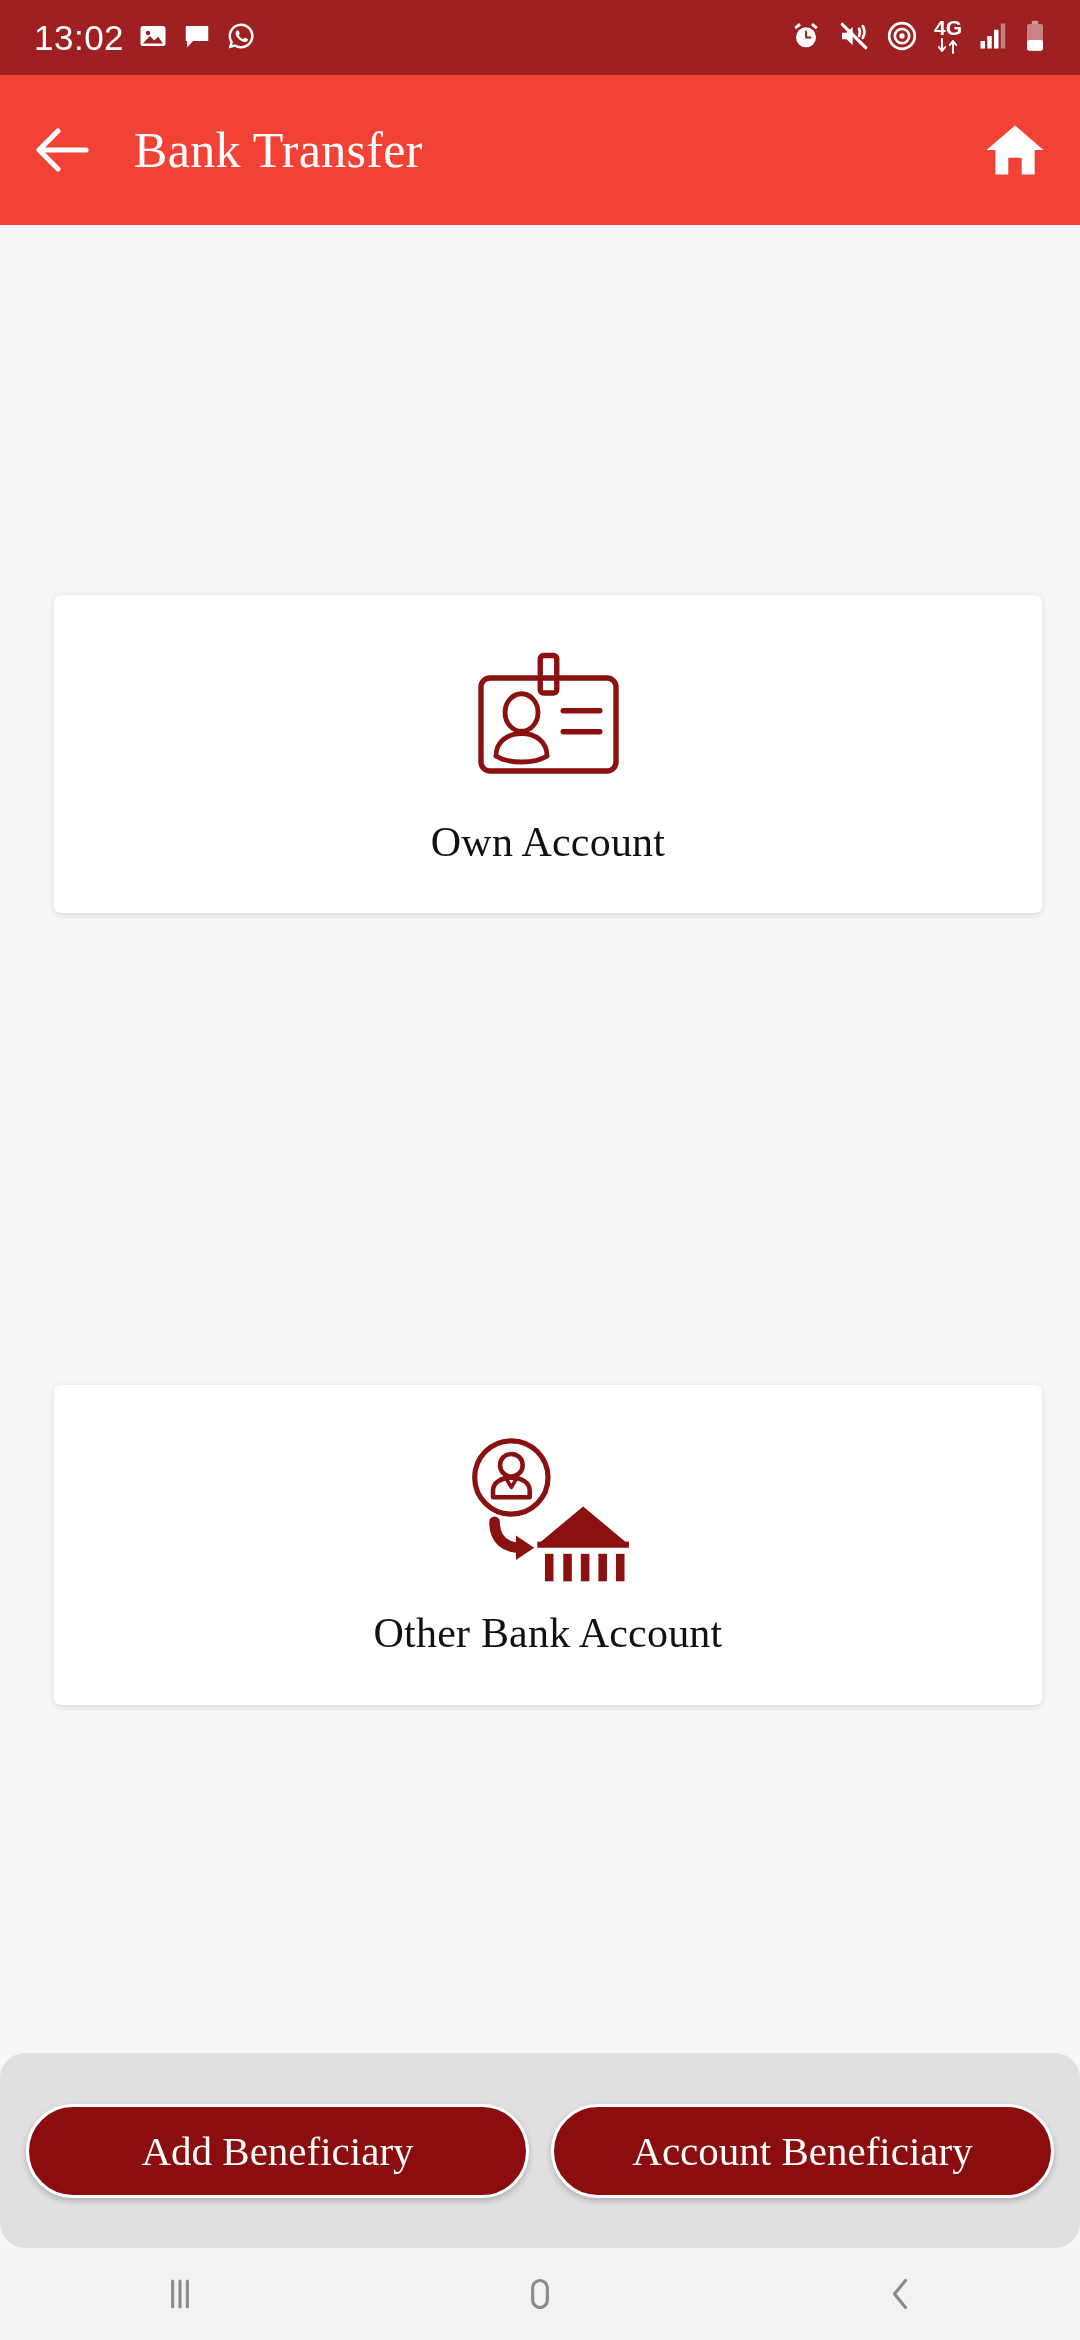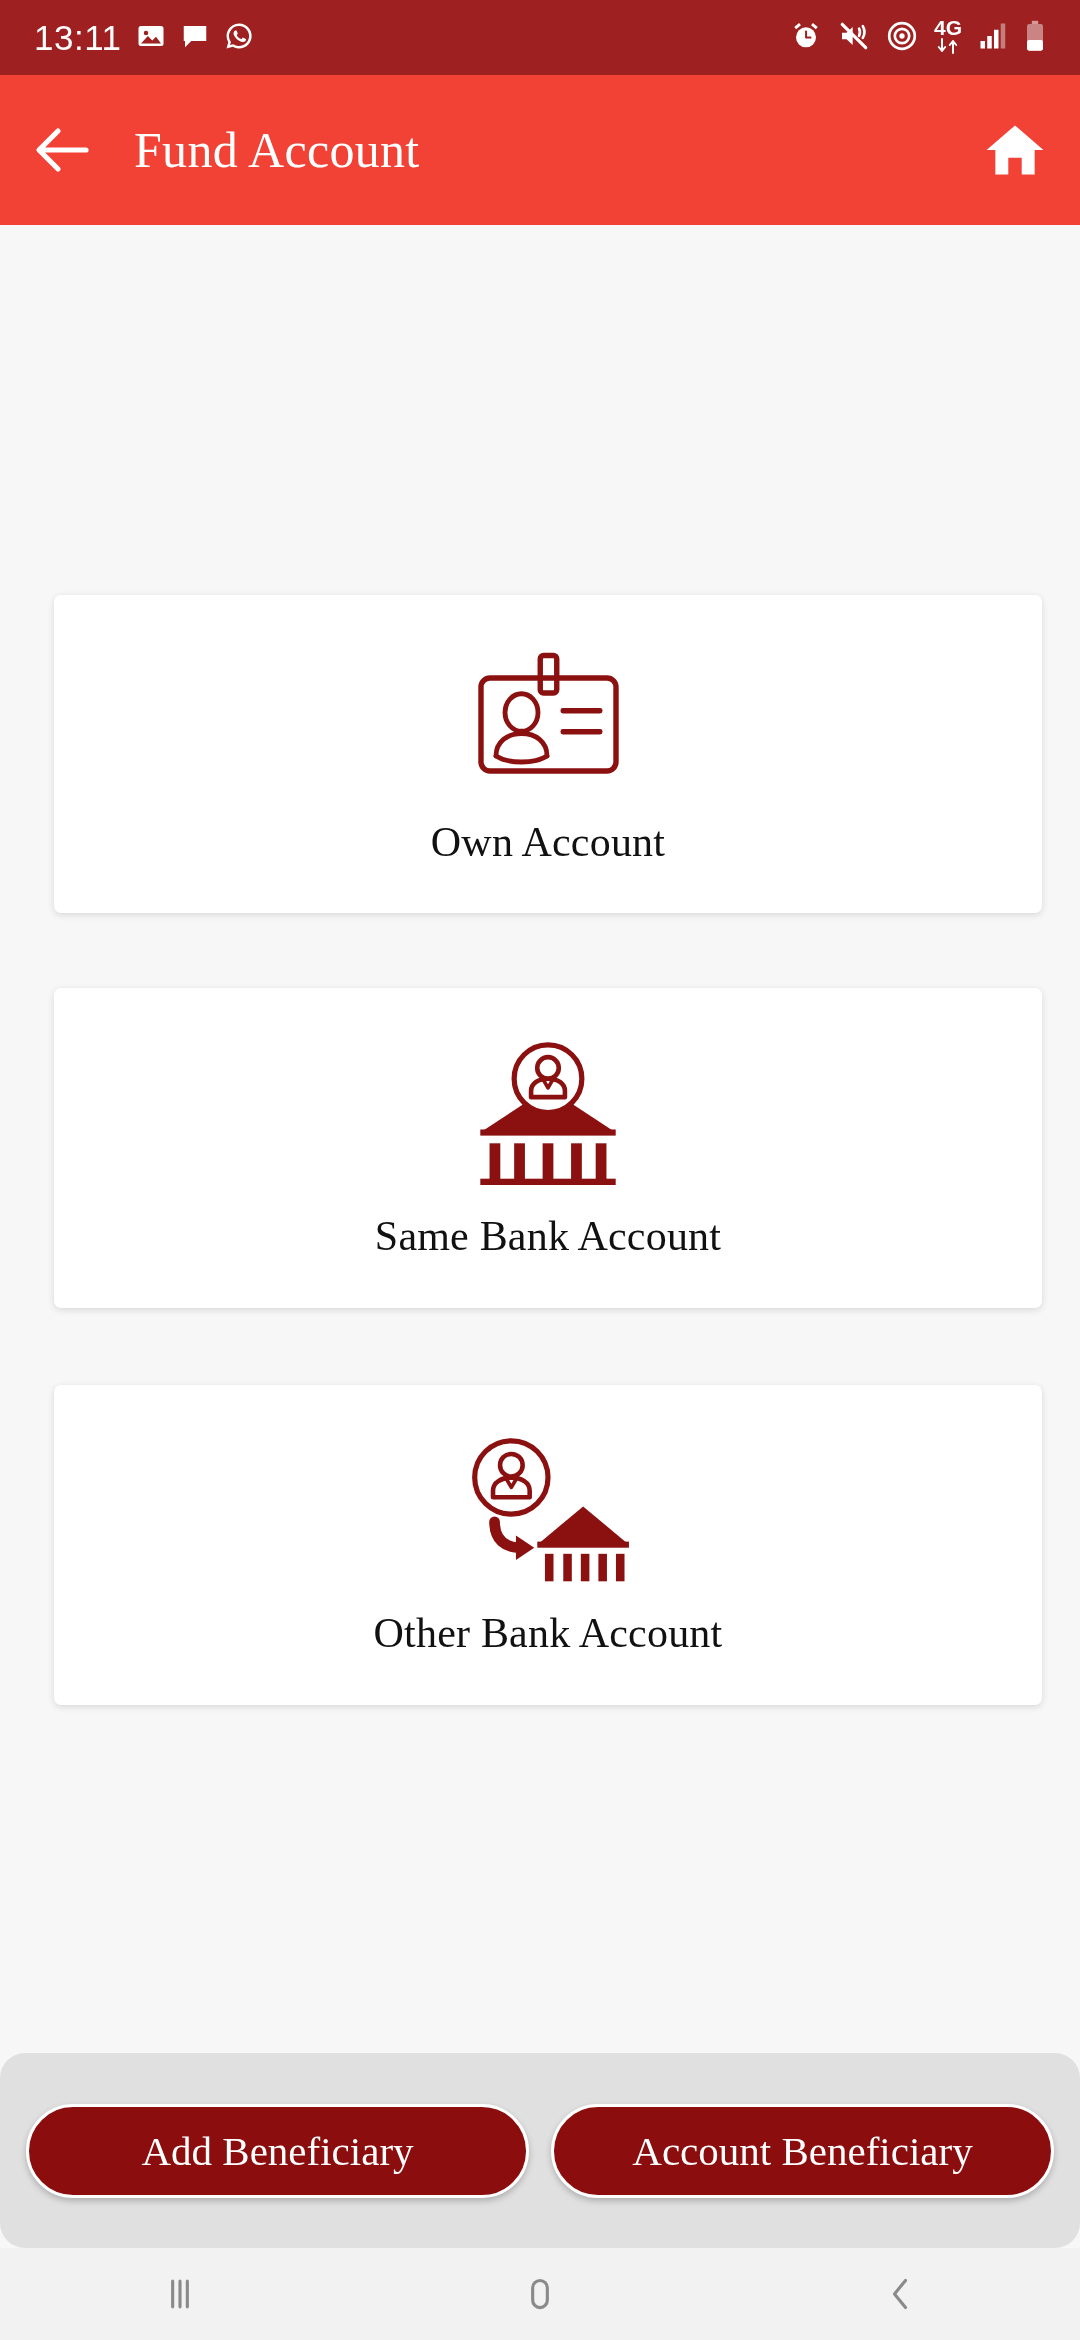--- a/index.html
+++ b/index.html
@@ -131,21 +131,21 @@
     cursor:pointer;
   }
 </style>
 </head>
 <body>
 
 <div class="screen">
 
   <div class="status-bar">
     <div class="status-left">
-      <span class="status-time">13:11</span>
+      <span class="status-time">13:02</span>
 
       <span class="sicon">
         <svg width="30" height="30" viewBox="0 0 24 24">
           <rect x="2" y="4" width="20" height="16" rx="2" fill="#ffffff"></rect>
           <circle cx="8" cy="9.5" r="1.8" fill="#9e2020"></circle>
           <path d="M4 18 L9.5 12 L13 15.5 L16 12.5 L20 18 Z" fill="#9e2020"></path>
         </svg>
       </span>
 
       <span class="sicon">
@@ -221,21 +221,21 @@
       </span>
     </div>
   </div>
 
   <div class="app-bar">
     <span style="display:flex;align-items:center;cursor:pointer;">
       <svg width="56" height="46" viewBox="0 0 28 23">
         <path d="M26 11.5 H3.5 M12 2 L2.5 11.5 L12 21" stroke="#ffffff" stroke-width="2.6" fill="none" stroke-linecap="round" stroke-linejoin="round"></path>
       </svg>
     </span>
-    <span class="app-title">Fund Account</span>
+    <span class="app-title">Bank Transfer</span>
     <span class="home-btn" style="cursor:pointer;">
       <svg width="62" height="58" viewBox="0 0 24 22">
         <path d="M12 1.5 L23 11 H19.6 V20.5 H14.6 V14 H9.4 V20.5 H4.4 V11 H1 Z" fill="#ffffff"></path>
       </svg>
     </span>
   </div>
 
   <div class="content">
 
     <div class="card card-1">
@@ -251,43 +251,20 @@
           <path d="M20 70 c0-9.5 7.6-15 17-15 s17 5.5 17 15" fill="none" stroke="#8b1111" stroke-width="3.2" stroke-linecap="round"></path>
           <path d="M20 70 c5 3.2 11.2 4 17 4 s12-0.8 17-4" fill="none" stroke="#8b1111" stroke-width="3.2" stroke-linecap="round"></path>
 
           <rect x="63" y="38" width="28" height="3.6" rx="1.6" fill="#8b1111"></rect>
           <rect x="63" y="52" width="28" height="3.6" rx="1.6" fill="#8b1111"></rect>
         </svg>
       </div>
       <div class="card-label">Own Account</div>
     </div>
 
-    <div class="card card-2">
-      <div class="card-icon">
-        <svg width="160" height="148" viewBox="0 0 104 96">
-
-          <path d="M52 33 L96 62 H8 Z" fill="#8b1111"></path>
-          <rect x="8" y="60" width="88" height="4" fill="#8b1111"></rect>
-
-          <rect x="14" y="69" width="7" height="27" fill="#8b1111"></rect>
-          <rect x="30" y="69" width="7" height="27" fill="#8b1111"></rect>
-          <rect x="48.5" y="69" width="7" height="27" fill="#8b1111"></rect>
-          <rect x="67" y="69" width="7" height="27" fill="#8b1111"></rect>
-          <rect x="83" y="69" width="7" height="27" fill="#8b1111"></rect>
-
-          <rect x="8" y="92" width="88" height="4.5" fill="#8b1111"></rect>
-
-          <circle cx="52" cy="27" r="22" fill="#ffffff" stroke="#8b1111" stroke-width="3.4"></circle>
-          <circle cx="52" cy="20" r="7" fill="none" stroke="#8b1111" stroke-width="3"></circle>
-          <path d="M41 39 v-4 c0-5 5-8 11-8 s11 3 11 8 v4 z" fill="none" stroke="#8b1111" stroke-width="3" stroke-linejoin="round"></path>
-          <path d="M48.5 27 L52 33 L55.5 27" fill="none" stroke="#8b1111" stroke-width="2.4" stroke-linecap="round" stroke-linejoin="round"></path>
-        </svg>
-      </div>
-      <div class="card-label">Same Bank Account</div>
-    </div>
 
     <div class="card card-3">
       <div class="card-icon">
         <svg width="168" height="148" viewBox="0 0 110 96">
 
           <circle cx="31" cy="28" r="24" fill="#ffffff" stroke="#8b1111" stroke-width="3.4"></circle>
           <circle cx="31" cy="20" r="7.4" fill="none" stroke="#8b1111" stroke-width="3"></circle>
           <path d="M19 41 v-4.5 c0-5.2 5.4-8.4 12-8.4 s12 3.2 12 8.4 V41 z" fill="none" stroke="#8b1111" stroke-width="3" stroke-linejoin="round"></path>
           <path d="M27.2 28 L31 34.5 L34.8 28" fill="none" stroke="#8b1111" stroke-width="2.4" stroke-linecap="round" stroke-linejoin="round"></path>
 

